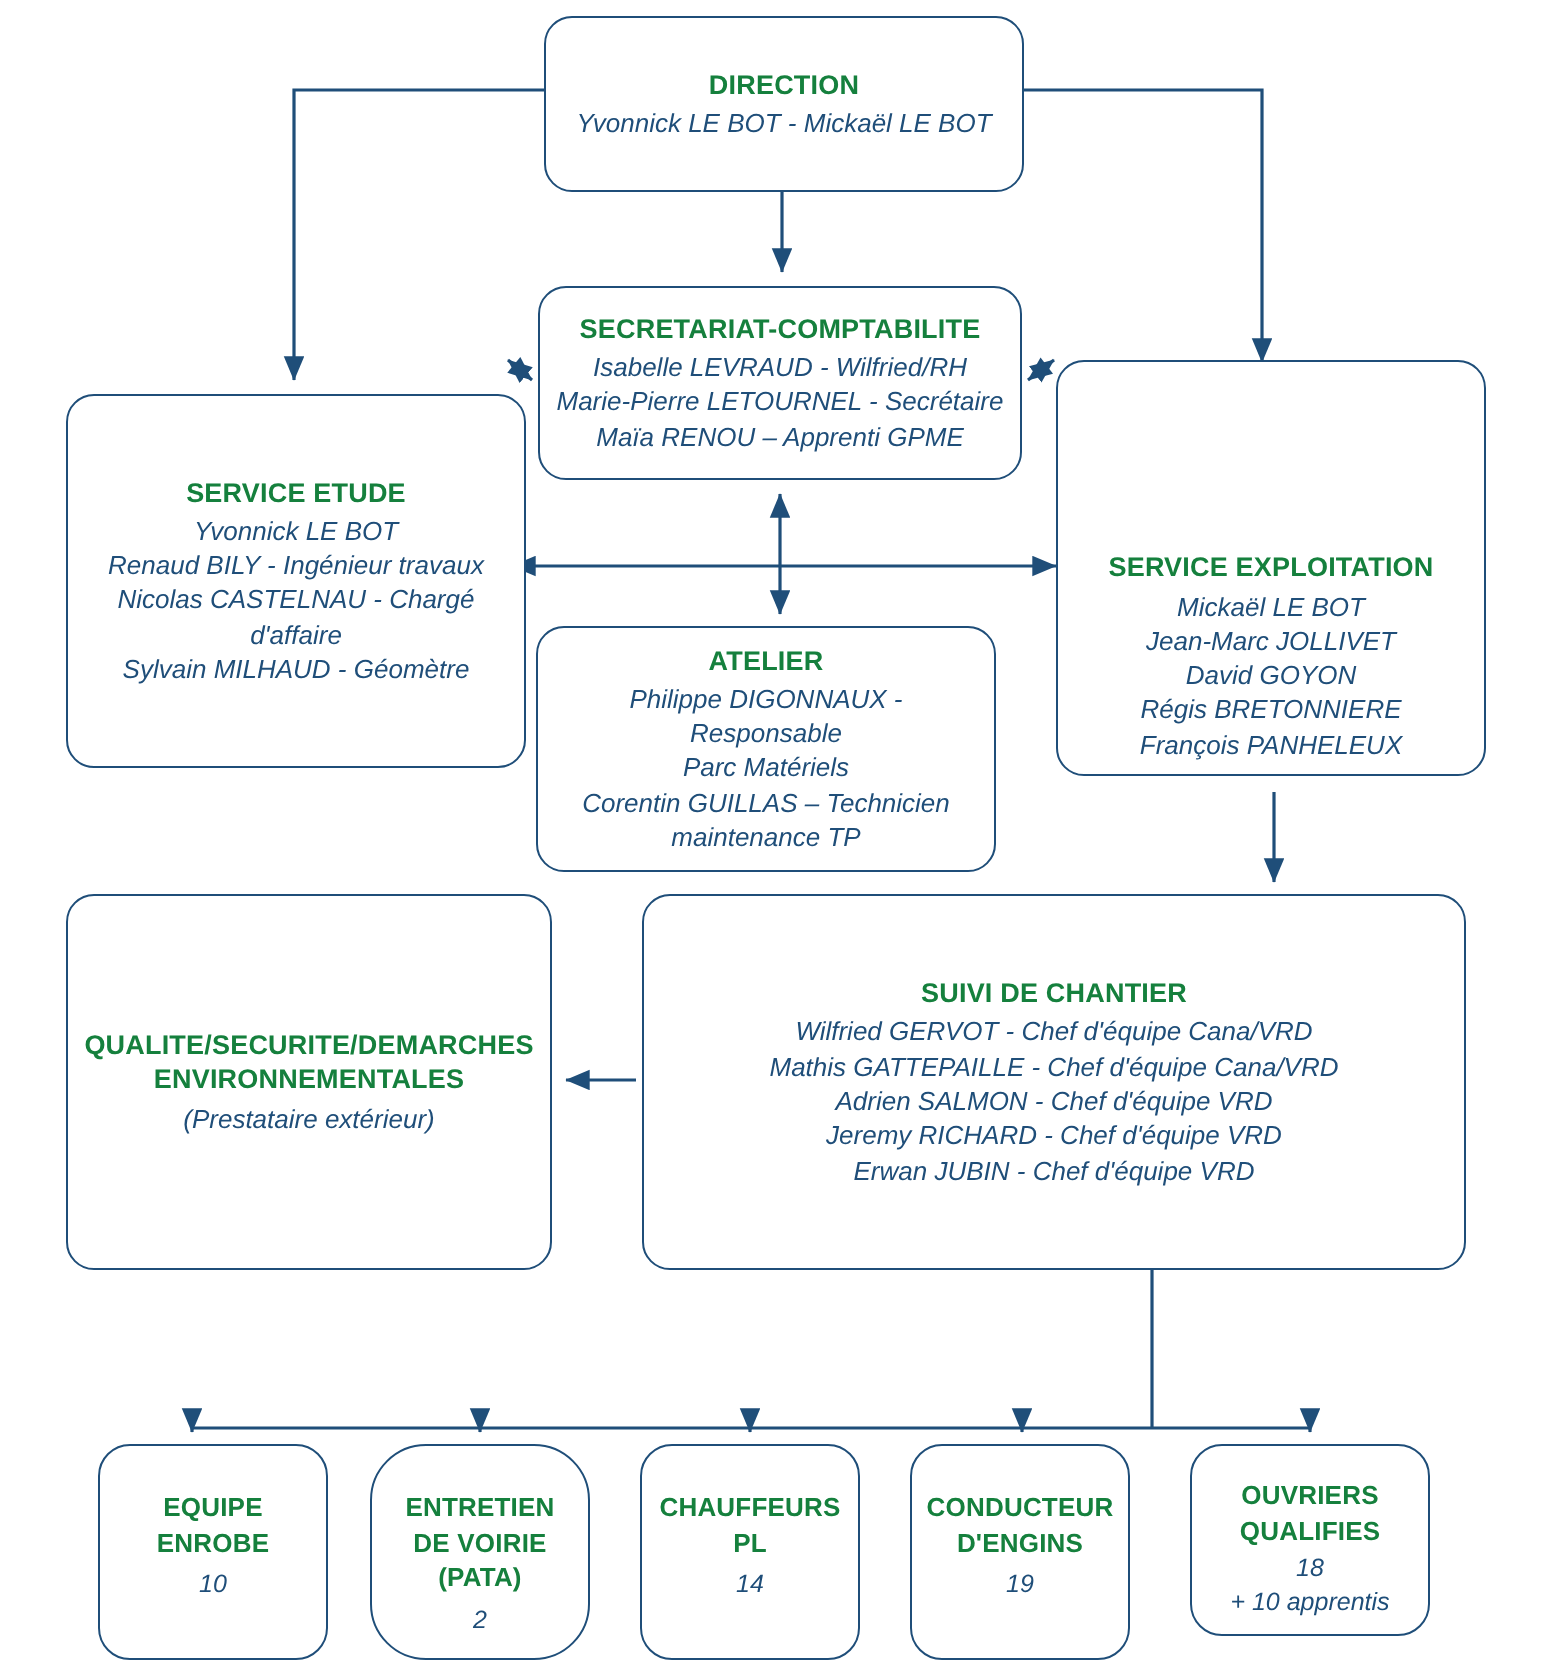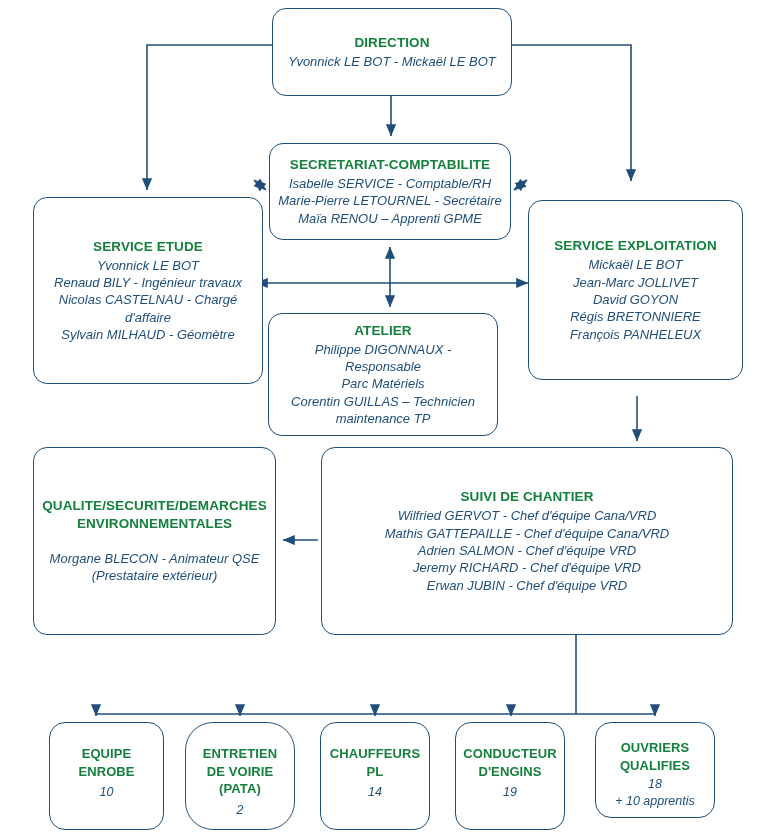--- a/index.html
+++ b/index.html
@@ -67,21 +67,21 @@
   }
   .leaf .line {
     font-size: 12.5px;
     line-height: 1.35;
   }
   .leaf.tall .title { margin-bottom: 2px; }
 
   #n-direction   { left: 272px; top: 8px;   width: 240px; height: 88px; }
   #n-secretariat { left: 269px; top: 143px; width: 242px; height: 97px; text-align: center; }
   #n-etude       { left: 33px;  top: 197px; width: 230px; height: 187px; }
-  #n-exploitation{ left: 528px; top: 200px; width: 215px; height: 180px; }
+  #n-exploitation{ left: 528px; top: 180px; width: 215px; height: 208px; justify-content: flex-end; }
   #n-atelier     { left: 268px; top: 313px; width: 230px; height: 123px; }
   #n-qse         { left: 33px;  top: 447px; width: 243px; height: 188px; }
   #n-suivi       { left: 321px; top: 447px; width: 412px; height: 188px; }
 
   #n-enrobe      { left: 49px;  top: 722px; width: 115px;  height: 108px; }
   #n-voirie      { left: 185px; top: 722px; width: 110px; height: 108px; border-radius: 28px; }
   #n-chauffeurs  { left: 320px; top: 722px; width: 110px; height: 108px; }
   #n-conducteur  { left: 455px; top: 722px; width: 110px; height: 108px; }
   #n-ouvriers    { left: 595px; top: 722px; width: 120px; height: 96px; }
   #n-ouvriers    { padding-top: 16px; }
@@ -130,21 +130,21 @@
     </g>
   </svg>
 
   <div class="node" id="n-direction">
     <div class="title">DIRECTION</div>
     <div class="line">Yvonnick LE BOT - Mickaël LE BOT</div>
   </div>
 
   <div class="node" id="n-secretariat">
     <div class="title">SECRETARIAT-COMPTABILITE</div>
-    <div class="line">Isabelle SERVICE - Comptable/RH</div>
+    <div class="line">Isabelle LEVRAUD - Wilfried/RH</div>
     <div class="line">Marie-Pierre LETOURNEL - Secrétaire</div>
     <div class="line">Maïa RENOU – Apprenti GPME</div>
   </div>
 
   <div class="node" id="n-etude">
     <div class="title">SERVICE ETUDE</div>
     <div class="line">Yvonnick LE BOT</div>
     <div class="line">Renaud BILY - Ingénieur travaux</div>
     <div class="line">Nicolas CASTELNAU - Chargé</div>
     <div class="line">d'affaire</div>
@@ -163,21 +163,20 @@
   <div class="node" id="n-atelier">
     <div class="title">ATELIER</div>
     <div class="line">Philippe DIGONNAUX - Responsable</div>
     <div class="line">Parc Matériels</div>
     <div class="line">Corentin GUILLAS – Technicien</div>
     <div class="line">maintenance TP</div>
   </div>
 
   <div class="node" id="n-qse">
     <div class="title" style="padding:0 8px;">QUALITE/SECURITE/DEMARCHES ENVIRONNEMENTALES</div>
-    <div class="line" style="margin-top:16px;">Morgane BLECON - Animateur QSE</div>
     <div class="line">(Prestataire extérieur)</div>
   </div>
 
   <div class="node" id="n-suivi">
     <div class="title">SUIVI DE CHANTIER</div>
     <div class="line">Wilfried GERVOT - Chef d'équipe Cana/VRD</div>
     <div class="line">Mathis GATTEPAILLE - Chef d'équipe Cana/VRD</div>
     <div class="line">Adrien SALMON - Chef d'équipe VRD</div>
     <div class="line">Jeremy RICHARD - Chef d'équipe VRD</div>
     <div class="line">Erwan JUBIN - Chef d'équipe VRD</div>

